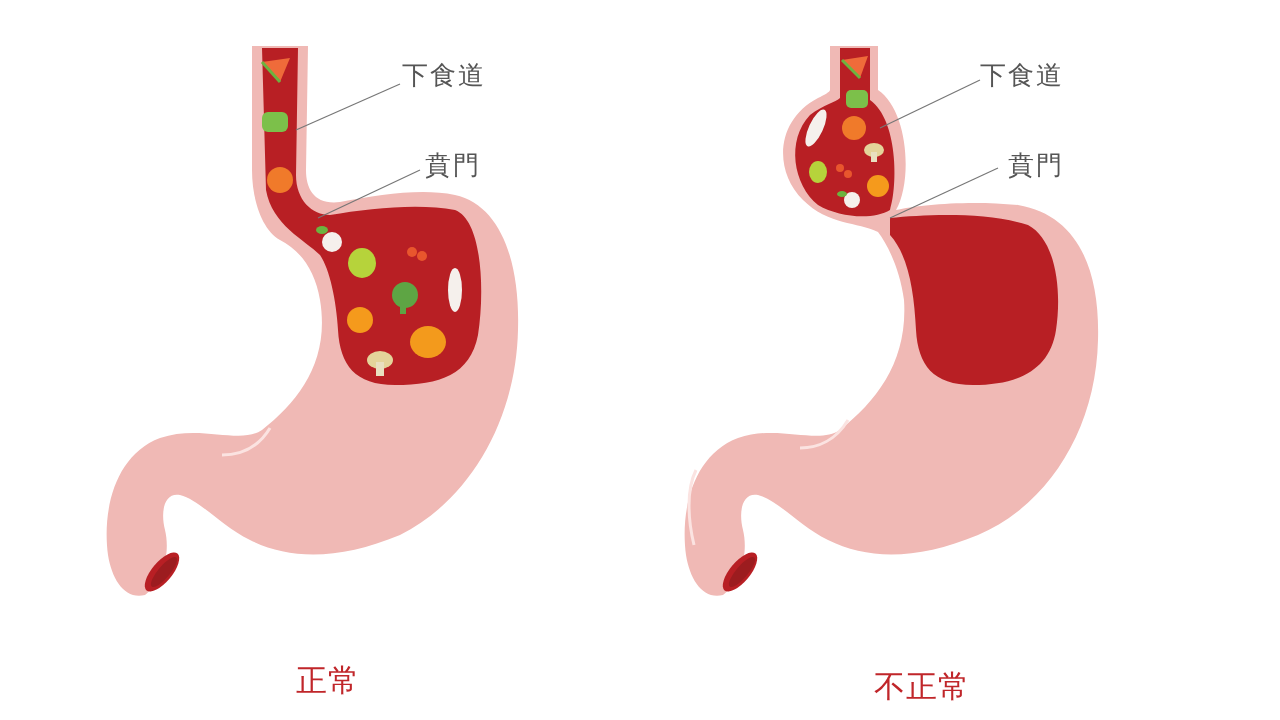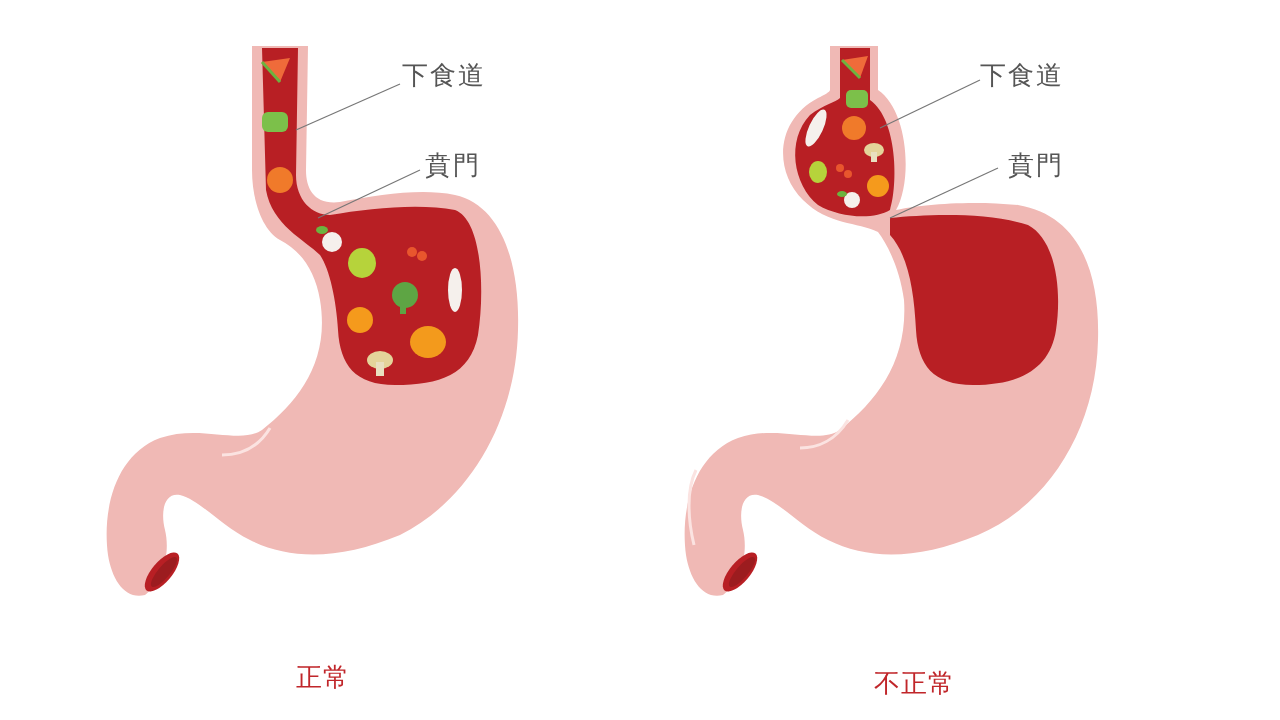--- a/index.html
+++ b/index.html
@@ -1,20 +1,20 @@
 <!DOCTYPE html>
 <html><head>
   <meta charset="utf-8">
   <style>
     html, body { margin: 0; padding: 0; background: #ffffff; }
     body { width: 1280px; height: 720px; position: relative; overflow: hidden; font-family: "DejaVu Sans", sans-serif; }
     .panel { position: absolute; top: 0; width: 640px; height: 720px; }
     .panel svg { position: absolute; left: 0; top: 0; }
     .label { position: absolute; font-size: 26px; color: #555555; letter-spacing: 2px; font-family: "DejaVu Sans", sans-serif; }
-    .caption { position: absolute; font-size: 26px; color: #c0262a; letter-spacing: 1px; font-family: Liberation Mono, monospace; }
+    .caption { position: absolute; font-size: 31px; color: #c0262a; letter-spacing: 1px; font-family: Liberation Mono, monospace; }
   </style>
 </head>
 <body>
 
 <div class="panel" style="left:0;">
   <svg width="640" height="720" viewBox="0 0 640 720">
 
     <path fill="#f0b9b5" d="M252,46 L308,46 L306,170 C306,190 315,205 340,202 C380,195 420,188 455,195 C500,205 520,260 518,330 C516,420 470,500 400,535 C340,560 290,560 250,540 C220,525 200,500 180,495 C165,492 160,510 165,530 C170,550 165,580 145,595 C125,600 112,580 108,555 C102,510 115,455 160,438 C200,424 240,445 262,430 C300,400 330,360 320,300 C315,270 300,250 280,240 C262,230 252,200 252,170 Z"></path>
 
     <path fill="#b81f24" d="M262,48 L298,48 L296,175 C296,200 312,215 330,215 C370,208 420,203 455,210 C482,220 485,290 478,335 C470,375 440,385 395,385 C355,385 340,365 338,330 C336,300 330,270 320,255 C305,240 272,225 266,190 Z"></path>

